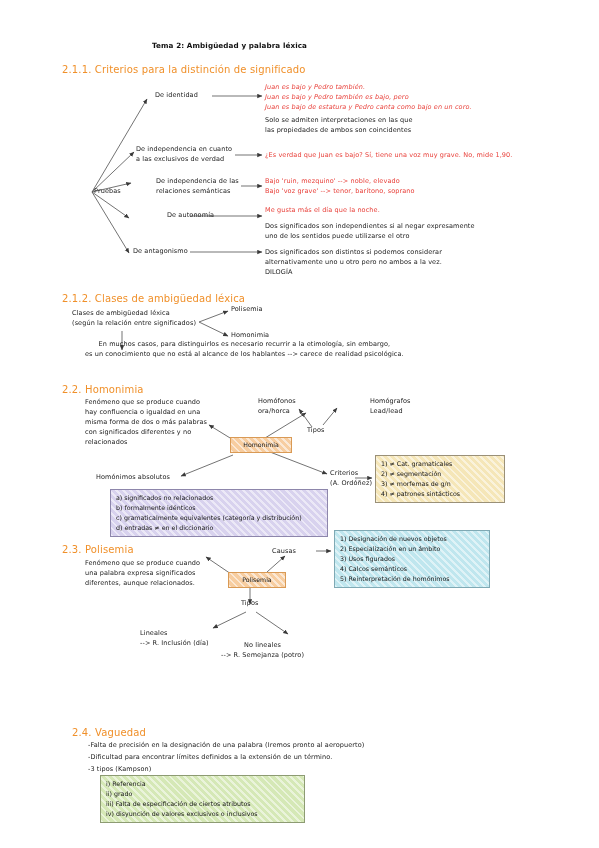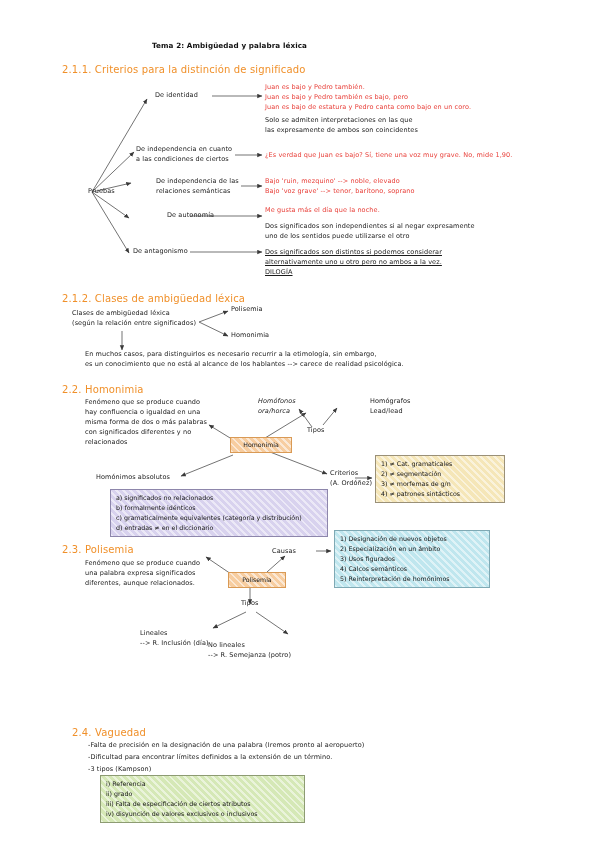--- a/index.html
+++ b/index.html
@@ -143,69 +143,69 @@
       <path d="M250,588 L250,604"></path>
       <path d="M246,612 L213,628"></path>
       <path d="M256,612 L288,634"></path>
     </g>
   </svg>
 
   <div class="t title" style="left:152px; top:42px;">Tema 2: Ambigüedad y palabra léxica</div>
 
   <div class="t sec" style="left:62px; top:64px;">2.1.1. Criterios para la distinción de significado</div>
 
-  <div class="t body" style="left:88px; top:188px;">Pruebas</div>
+  <div class="t body" style="left:94px; top:188px;">Pruebas</div>
 
   <div class="t body" style="left:155px; top:92px;text-align:right;">De identidad</div>
   <div class="t body ml2" style="left:136px; top:144px;">De independencia en cuanto
-a las condiciones de ciertos</div>
+a las exclusivos de verdad</div>
   <div class="t body ml2" style="left:136px; top:176px;margin-left:20px;">De independencia de las
 relaciones semánticas</div>
   <div class="t body" style="left:133px; top:212px;margin-left:34px;">De autonomía</div>
   <div class="t body" style="left:133px; top:248px;text-align:center;">De antagonismo</div>
 
-  <div class="t red ml2" style="left:265px; top:82px;">Juan es bajo y Pedro también.
+  <div class="t red ml2" style="left:265px; top:82px;font-style:italic;">Juan es bajo y Pedro también.
 Juan es bajo y Pedro también es bajo, pero
 Juan es bajo de estatura y Pedro canta como bajo en un coro.</div>
   <div class="t body ml2" style="left:265px; top:115px;">Solo se admiten interpretaciones en las que
-las expresamente de ambos son coincidentes</div>
+las propiedades de ambos son coincidentes</div>
 
   <div class="t red" style="left:265px; top:152px;">¿Es verdad que Juan es bajo? Sí, tiene una voz muy grave. No, mide 1,90.</div>
 
   <div class="t red ml2" style="left:265px; top:176px;">Bajo 'ruin, mezquino' --&gt; noble, elevado
 Bajo 'voz grave' --&gt; tenor, barítono, soprano</div>
 
   <div class="t red" style="left:265px; top:207px;">Me gusta más el día que la noche.</div>
   <div class="t body ml2" style="left:265px; top:221px;">Dos significados son independientes si al negar expresamente
 uno de los sentidos puede utilizarse el otro</div>
 
-  <div class="t body ml2" style="left:265px; top:247px;text-decoration:underline;">Dos significados son distintos si podemos considerar
+  <div class="t body ml2" style="left:265px; top:247px;">Dos significados son distintos si podemos considerar
 alternativamente uno u otro pero no ambos a la vez.
 DILOGÍA</div>
 
   <div class="t sec" style="left:62px; top:293px;">2.1.2. Clases de ambigüedad léxica</div>
 
   <div class="t body ml2" style="left:72px; top:308px;">Clases de ambigüedad léxica
 (según la relación entre significados)</div>
 
   <div class="t body" style="left:231px; top:306px;">Polisemia</div>
   <div class="t body" style="left:231px; top:332px;">Homonimia</div>
 
-  <div class="t body ml2" style="left:85px; top:349px;">En muchos casos, para distinguirlos es necesario recurrir a la etimología, sin embargo,
+  <div class="t body ml2" style="left:85px; top:339px;text-align:center;">En muchos casos, para distinguirlos es necesario recurrir a la etimología, sin embargo,
 es un conocimiento que no está al alcance de los hablantes --&gt; carece de realidad psicológica.</div>
 
   <div class="t sec" style="left:62px; top:384px;">2.2. Homonimia</div>
 
   <div class="t body ml2" style="left:85px; top:397px;">Fenómeno que se produce cuando
 hay confluencia o igualdad en una
 misma forma de dos o más palabras
 con significados diferentes y no
 relacionados</div>
 
-  <div class="t body ml2" style="left:258px; top:396px;font-style:italic;">Homófonos
+  <div class="t body ml2" style="left:258px; top:396px;">Homófonos
 ora/horca</div>
   <div class="t body ml2" style="left:326px; top:396px;margin-left:44px;">Homógrafos
 Lead/lead</div>
 
   <div class="t body" style="left:307px; top:427px;">Tipos</div>
 
   <div class="box box-orange" style="left:230px; top:437px; width:62px;">Homonimia</div>
 
   <div class="t body ml2" style="left:330px; top:468px;">Criterios
 (A. Ordóñez)</div>
@@ -235,21 +235,21 @@
 3) Usos figurados
 4) Calcos semánticos
 5) Reinterpretación de homónimos</div>
 
   <div class="box box-orange" style="left:228px; top:572px; width:58px;">Polisemia</div>
 
   <div class="t body" style="left:241px; top:600px;">Tipos</div>
 
   <div class="t body ml2" style="left:140px; top:628px;">Lineales
 --&gt; R. Inclusión (día)</div>
-  <div class="t body ml2" style="left:208px; top:640px;">No lineales
+  <div class="t body ml2" style="left:221px; top:640px;text-align:center;">No lineales
 --&gt; R. Semejanza (potro)</div>
 
   <div class="t body" style="left:72px; top:684px;"></div>
   <div class="t body" style="left:72px; top:706px;"></div>
 
   <div class="t sec" style="left:72px; top:727px;">2.4. Vaguedad</div>
 
   <div class="t body" style="left:88px; top:742px;">-Falta de precisión en la designación de una palabra (Iremos pronto al aeropuerto)</div>
   <div class="t body" style="left:88px; top:754px;">-Dificultad para encontrar límites definidos a la extensión de un término.</div>
   <div class="t body" style="left:88px; top:766px;">-3 tipos (Kampson)</div>

